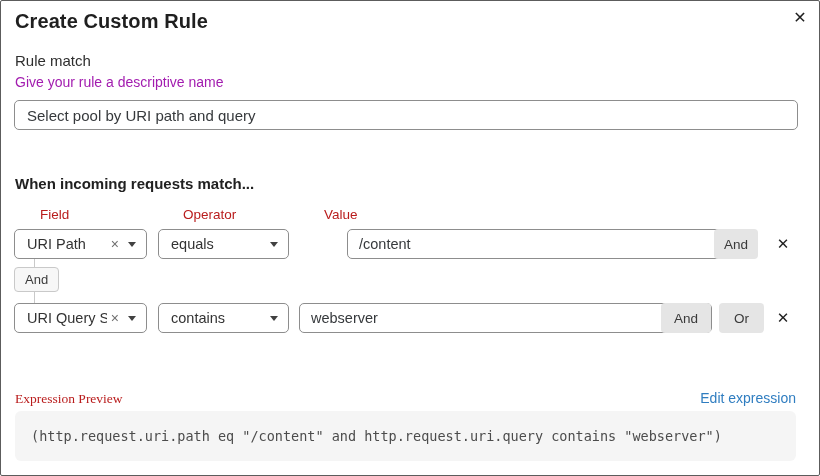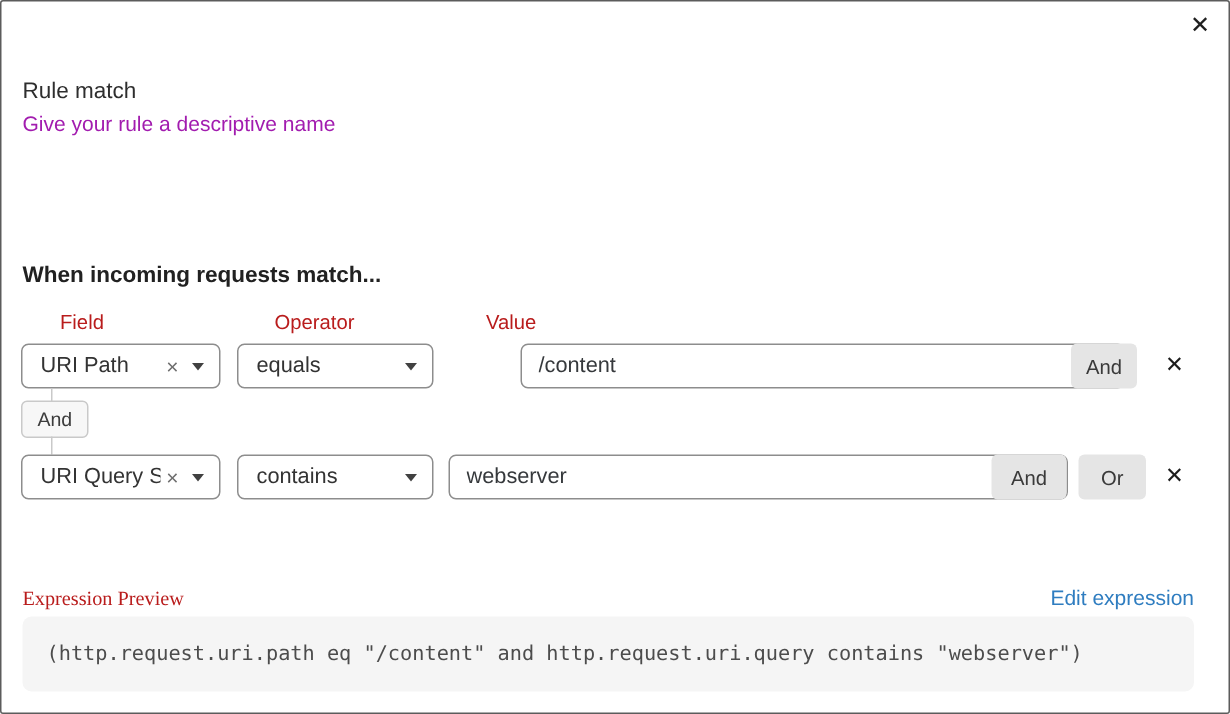--- a/index.html
+++ b/index.html
@@ -142,24 +142,26 @@
     font-family: "DejaVu Sans Mono","Liberation Mono",monospace;
     font-size: 13.5px; color: #4c4c4c;
     white-space: nowrap;
   }
 </style>
 </head>
 <body>
 
 <div class="dialog">
 
+  <h1 class="title">Create Custom Rule</h1>
   <button class="close-btn">✕</button>
 
   <div class="rule-name-label">Rule match</div>
   <div class="rule-name-desc">Give your rule a descriptive name</div>
+  <input class="text-input name-input" type="text" value="Select pool by URI path and query" style="">
 
   <div class="match-heading">When incoming requests match...</div>
 
   <div class="col-label col-field">Field</div>
   <div class="col-label col-operator">Operator</div>
   <div class="col-label col-value">Value</div>
 
   <div class="row row-1">
     <div class="select select-field">
       <span class="sel-text">URI Path</span>

